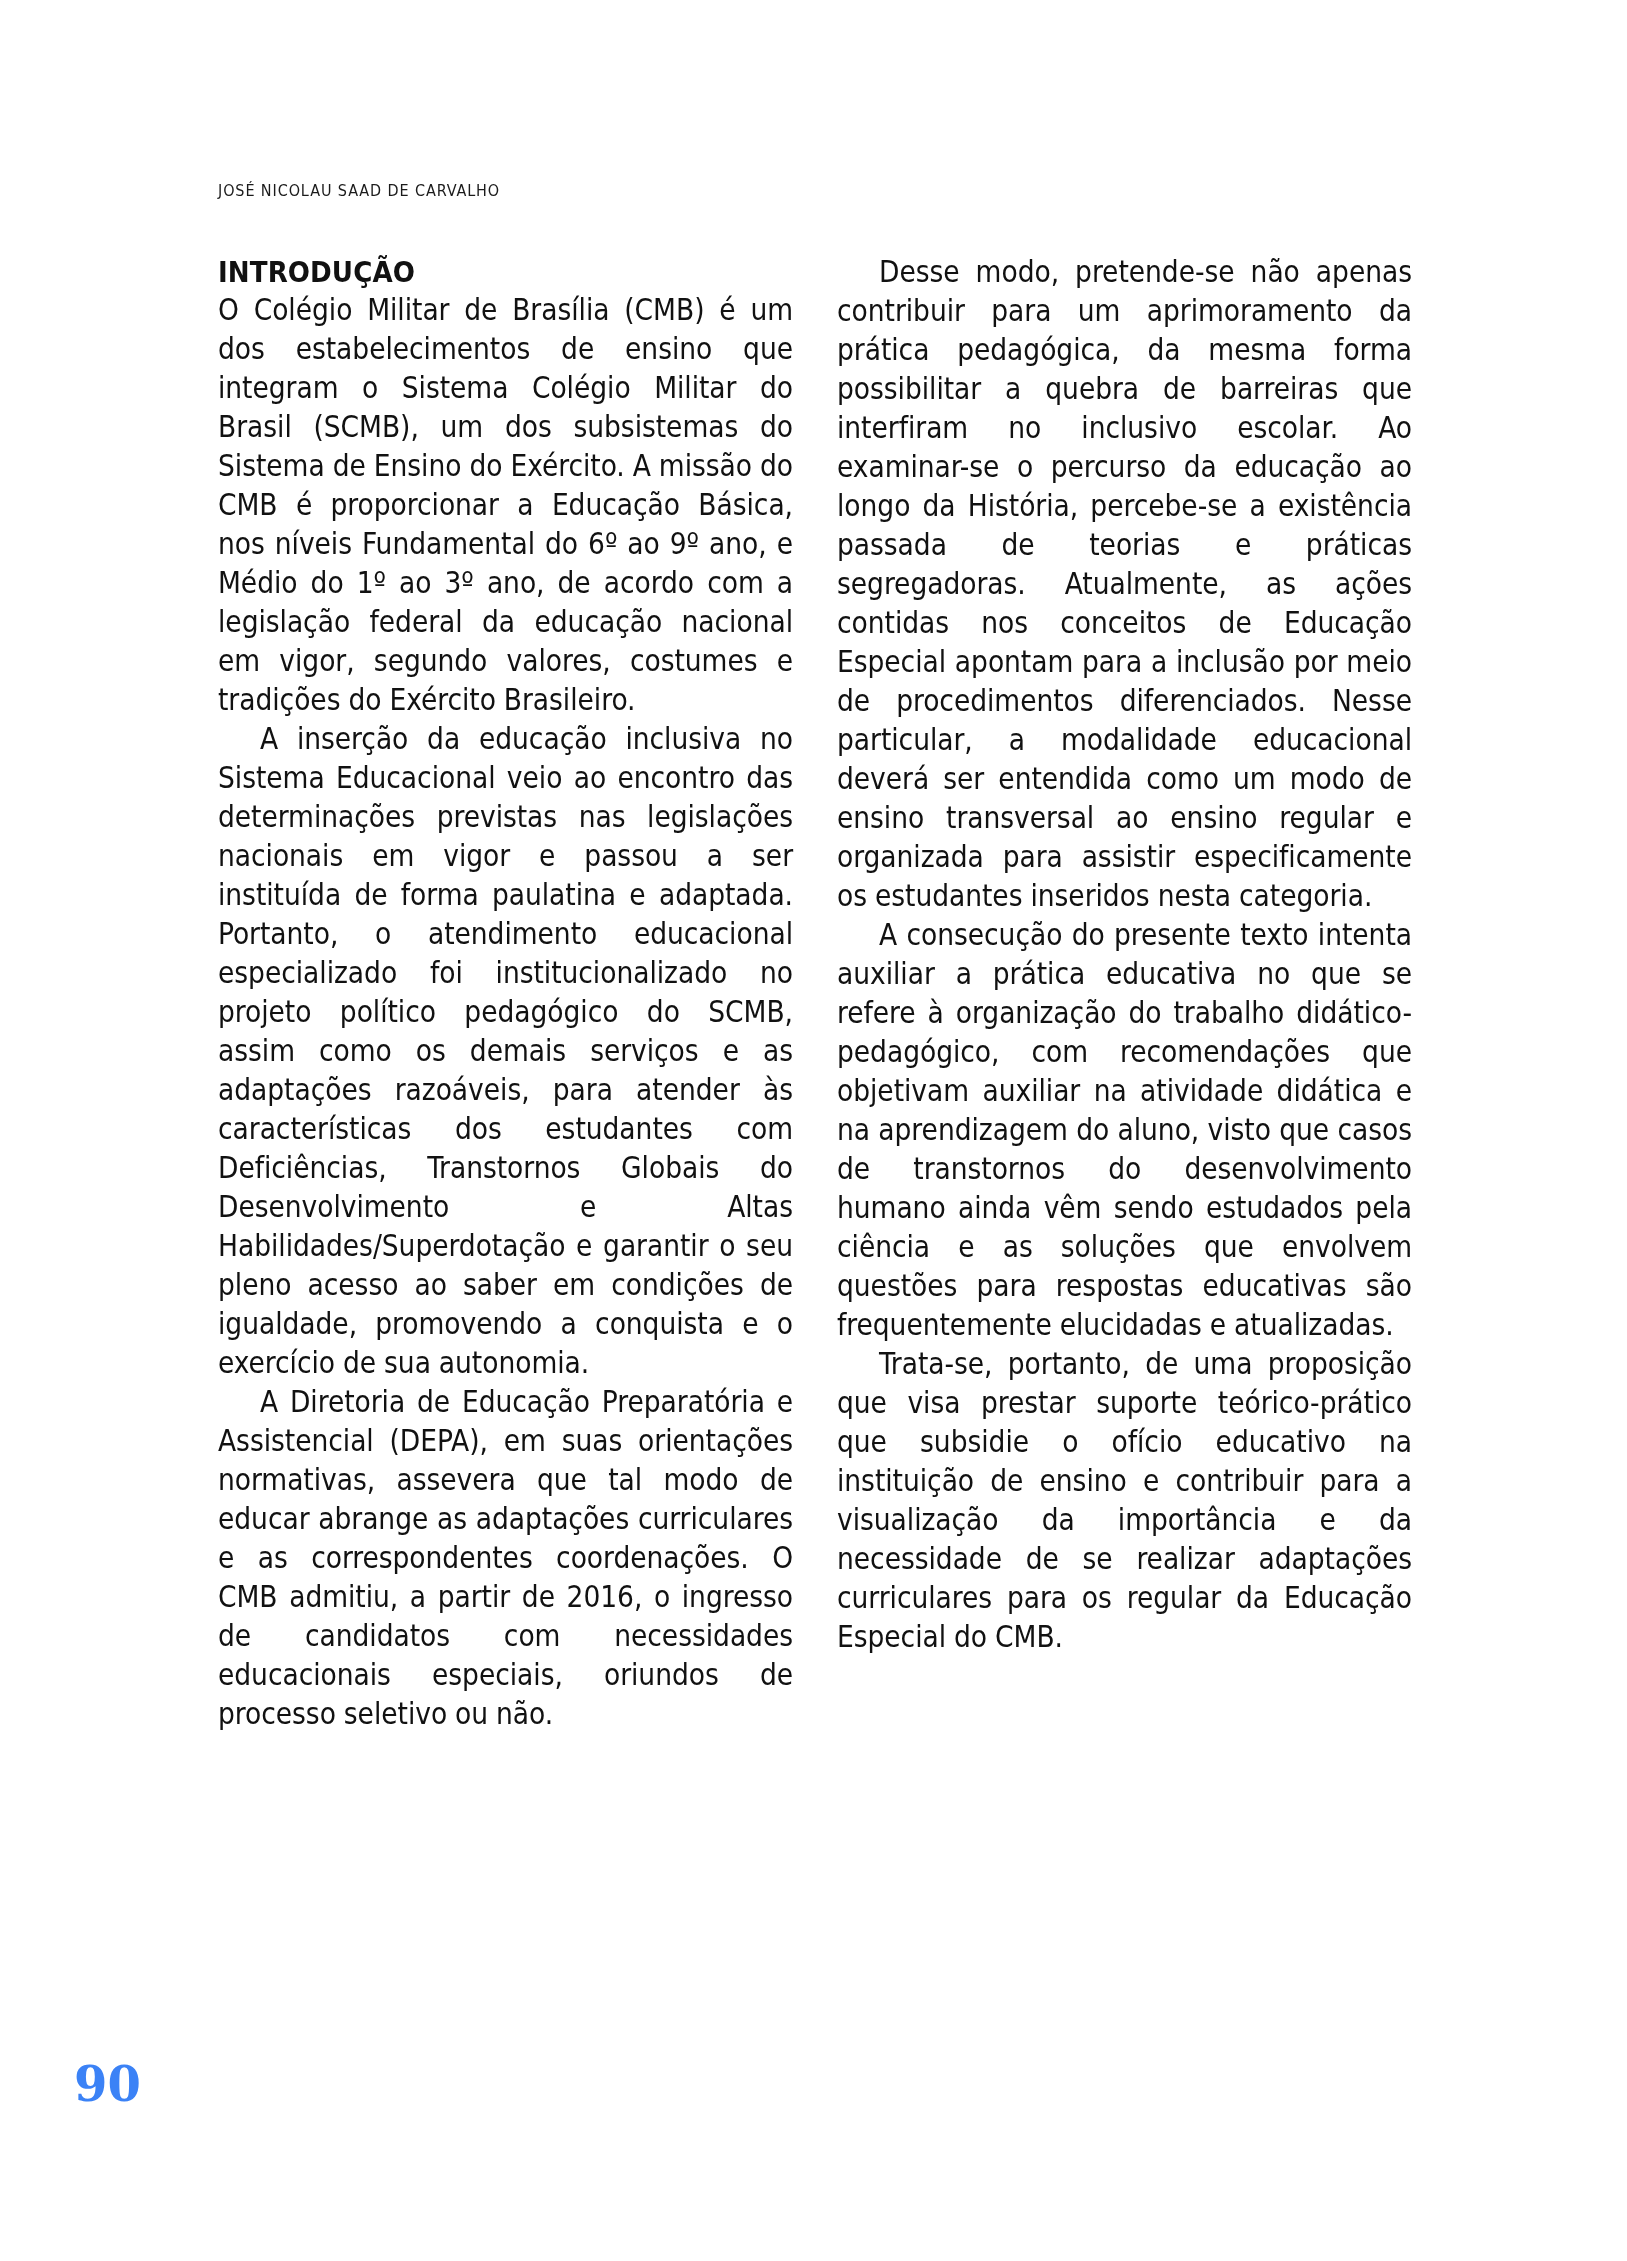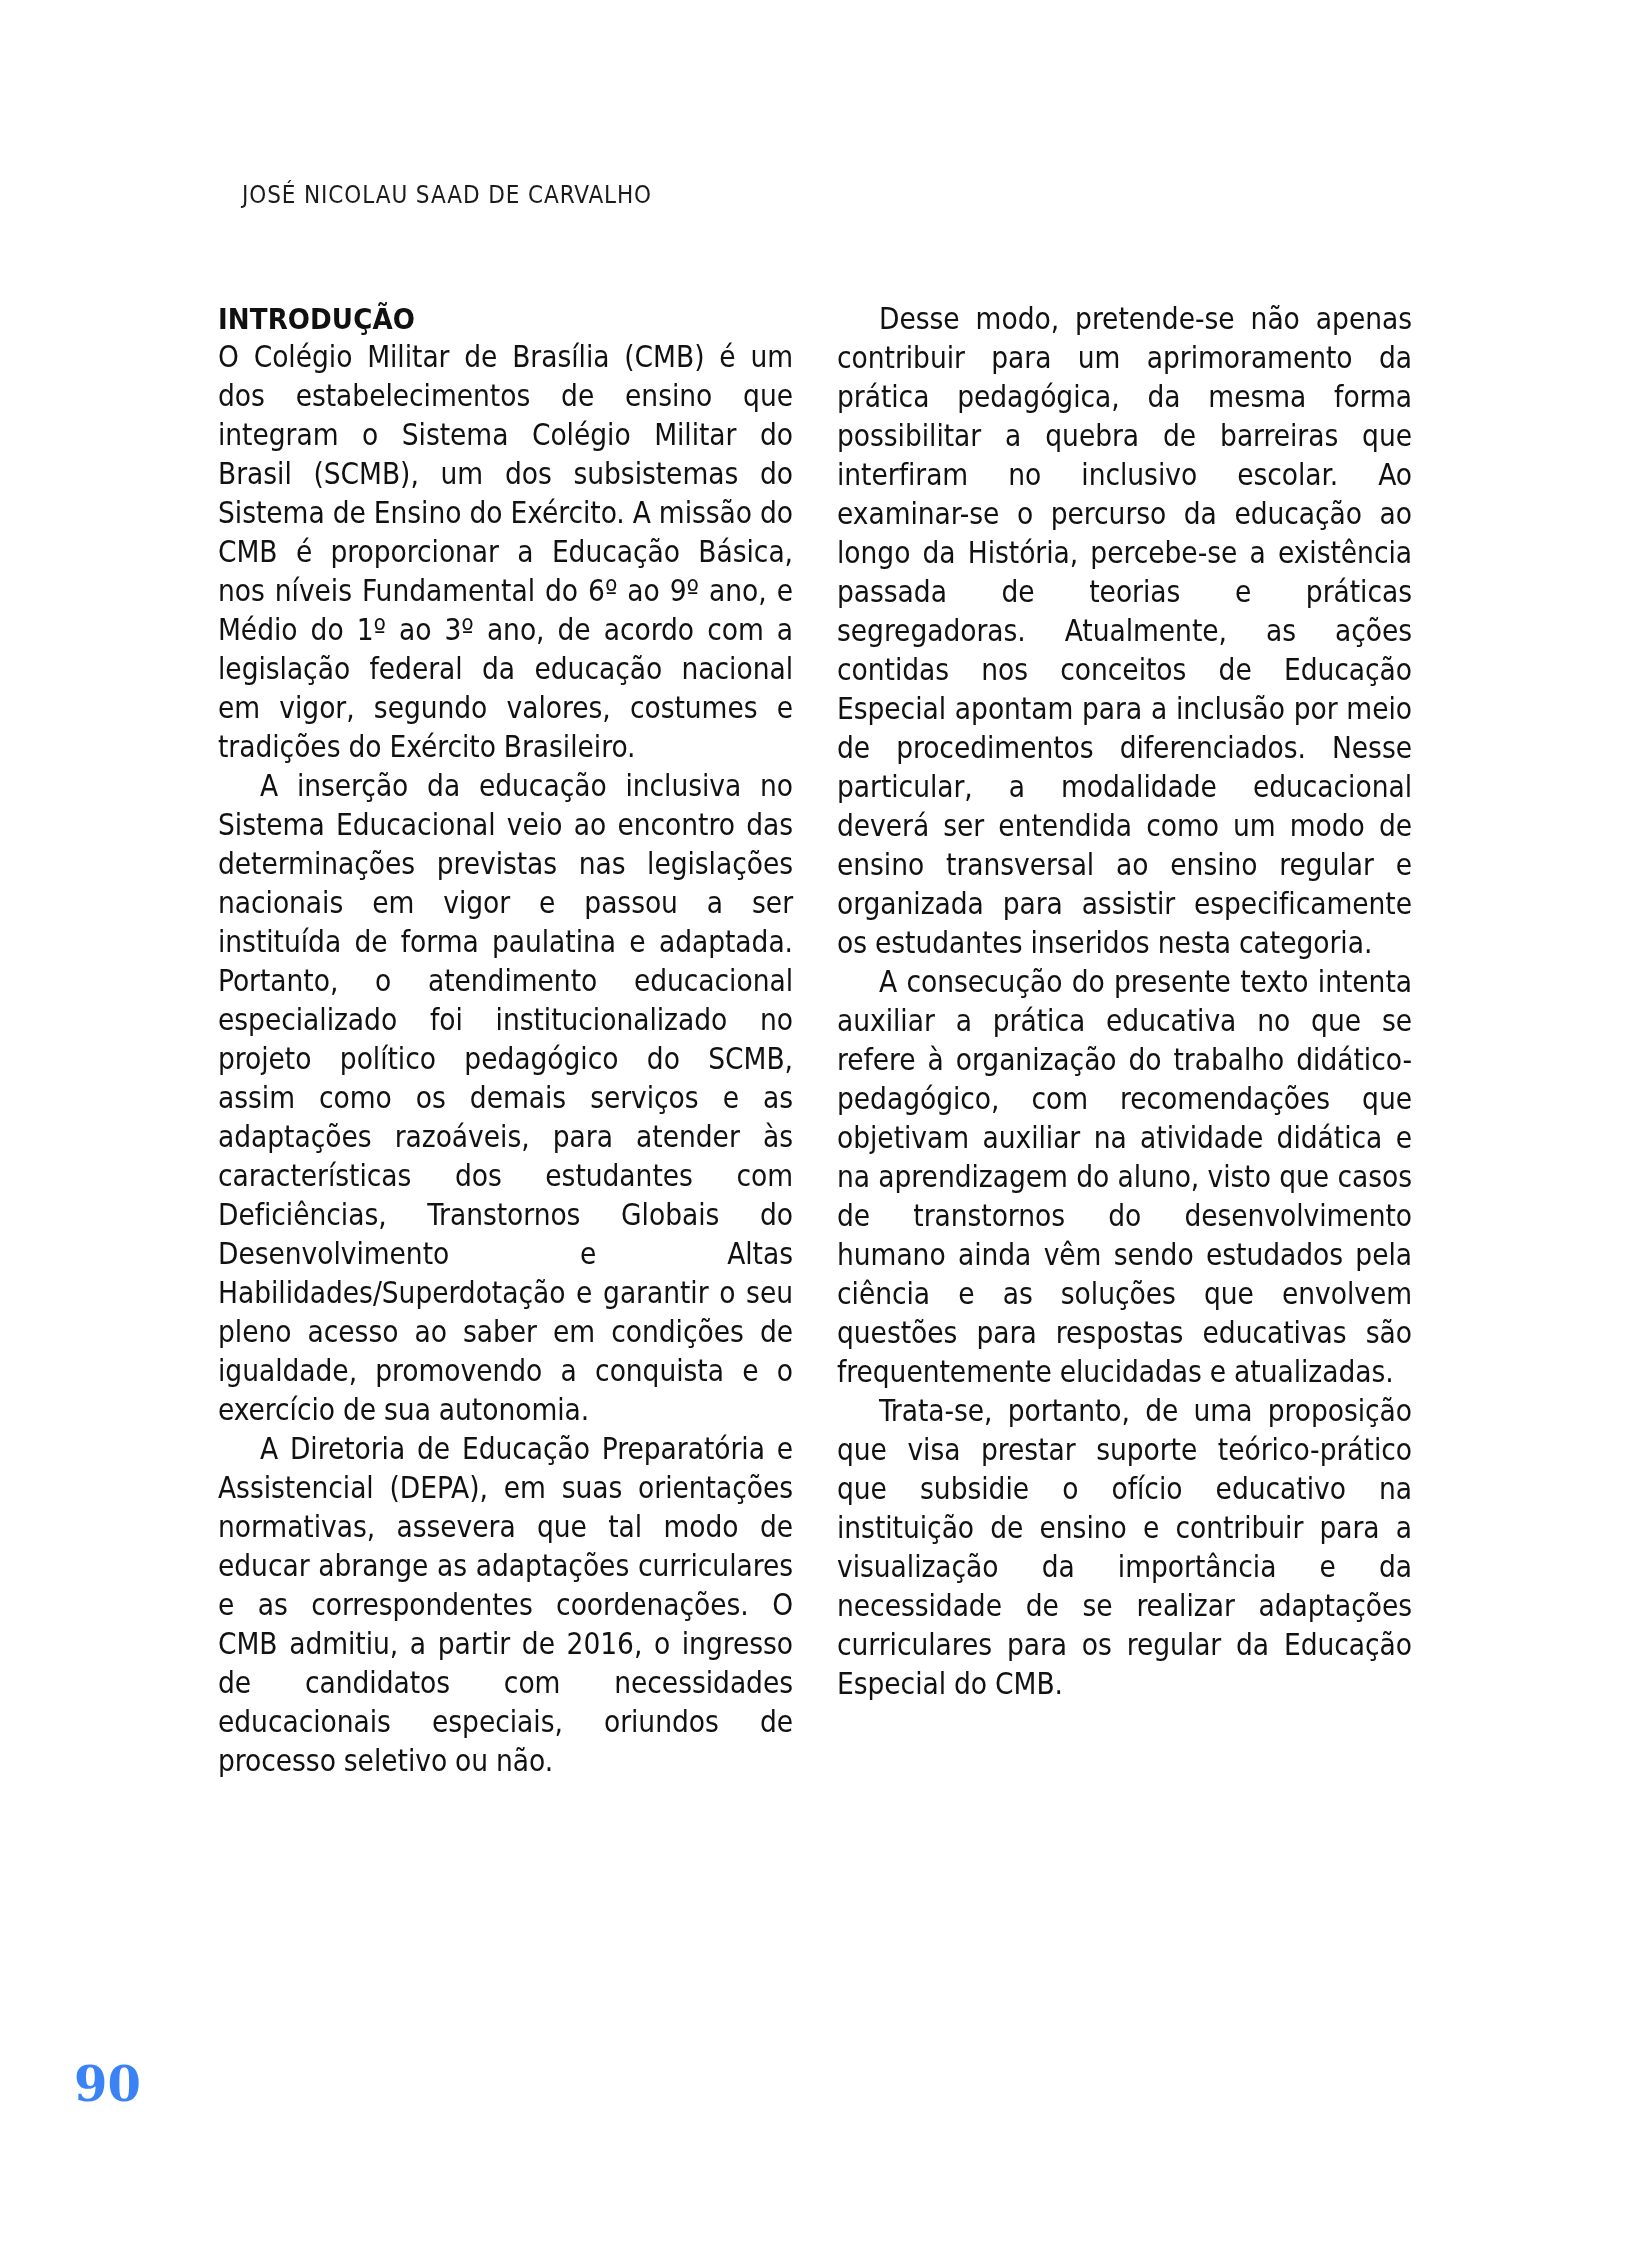--- a/index.html
+++ b/index.html
@@ -23,44 +23,42 @@
     width: 1628px;
     height: 2261px;
     background: #ffffff;
   }
 
   
   .running-header {
     position: absolute;
     left: 218px;
     top: 181px;
-    font-size: 24px;
+    font-size: 16px;
     letter-spacing: 0.9px;
     font-weight: 400;
     color: #1b1b1b;
     white-space: nowrap;
     text-transform: uppercase;
     font-family: "DejaVu Sans Condensed", "Liberation Sans Narrow", "Liberation Sans", sans-serif;
-    margin-left: 24px;
   }
 
   
   .columns {
     position: absolute;
     left: 218px;
     top: 253px;
     width: 1195px;
     display: flex;
     flex-direction: row;
     gap: 44px;
   }
   .column {
     width: 575px;
     flex: 0 0 575px;
-    margin-top: 47px;
   }
 
   .section-title {
     font-size: 29px;
     font-weight: 700;
     line-height: 38px;
     margin: 0 0 0 0;
     letter-spacing: 0.1px;
     font-family: "DejaVu Sans Condensed", "Liberation Sans Narrow", "Liberation Sans", sans-serif;
   }

